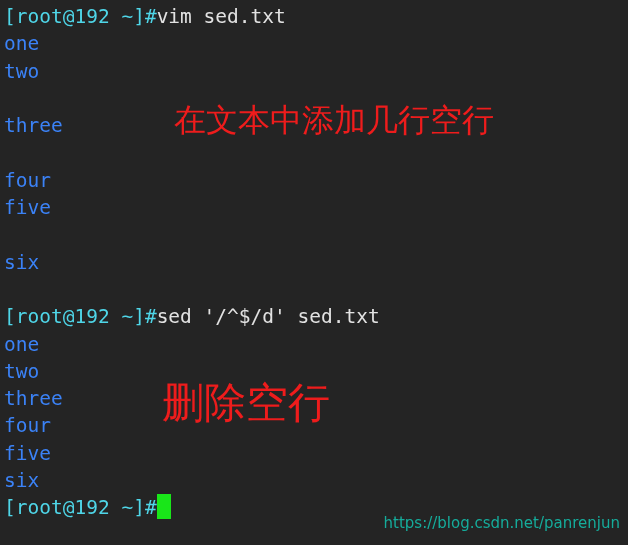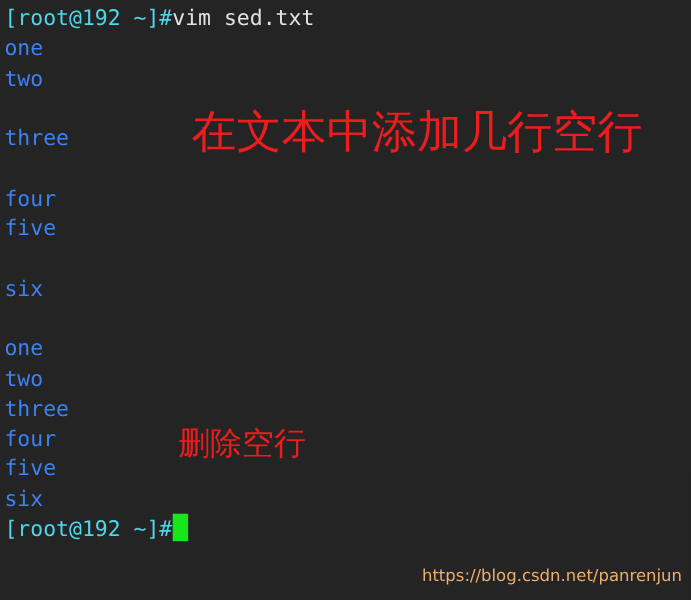--- a/index.html
+++ b/index.html
@@ -71,37 +71,37 @@
     position: absolute;
     color: #ee1c1c;
     font-family: "DejaVu Sans", "Liberation Sans", sans-serif;
     font-weight: 400;
     white-space: nowrap;
   }
 
   #annot-1 {
     left: 174px;
     top: 101px;
-    font-size: 41px;
+    font-size: 32px;
     line-height: 38px;
   }
 
   #annot-2 {
     left: 162px;
     top: 385px;
-    font-size: 29px;
+    font-size: 42px;
     line-height: 36px;
   }
 
   
   #watermark {
     position: absolute;
     right: 8px;
     top: 513px;
-    color: #fdba74;
+    color: #14b8a6;
     font-size: 15px;
     line-height: 20px;
     font-family: "DejaVu Sans", "Liberation Sans", sans-serif;
     white-space: nowrap;
     opacity: 0.92;
   }
 </style>
 </head>
 <body>
 
@@ -125,20 +125,21 @@
     <div class="line"><span class="out">four</span></div>
 
     <div class="line"><span class="out">five</span></div>
 
     <div class="line blank"><span></span></div>
 
     <div class="line"><span class="out">six</span></div>
 
     <div class="line blank"><span></span></div>
 
+    <div class="line"><span class="prompt">[root@192 ~]#</span><span class="cmd">sed '/^$/d' sed.txt</span></div>
 
     <div class="line"><span class="out">one</span></div>
 
     <div class="line"><span class="out">two</span></div>
 
     <div class="line"><span class="out">three</span></div>
 
     <div class="line"><span class="out">four</span></div>
 
     <div class="line"><span class="out">five</span></div>

